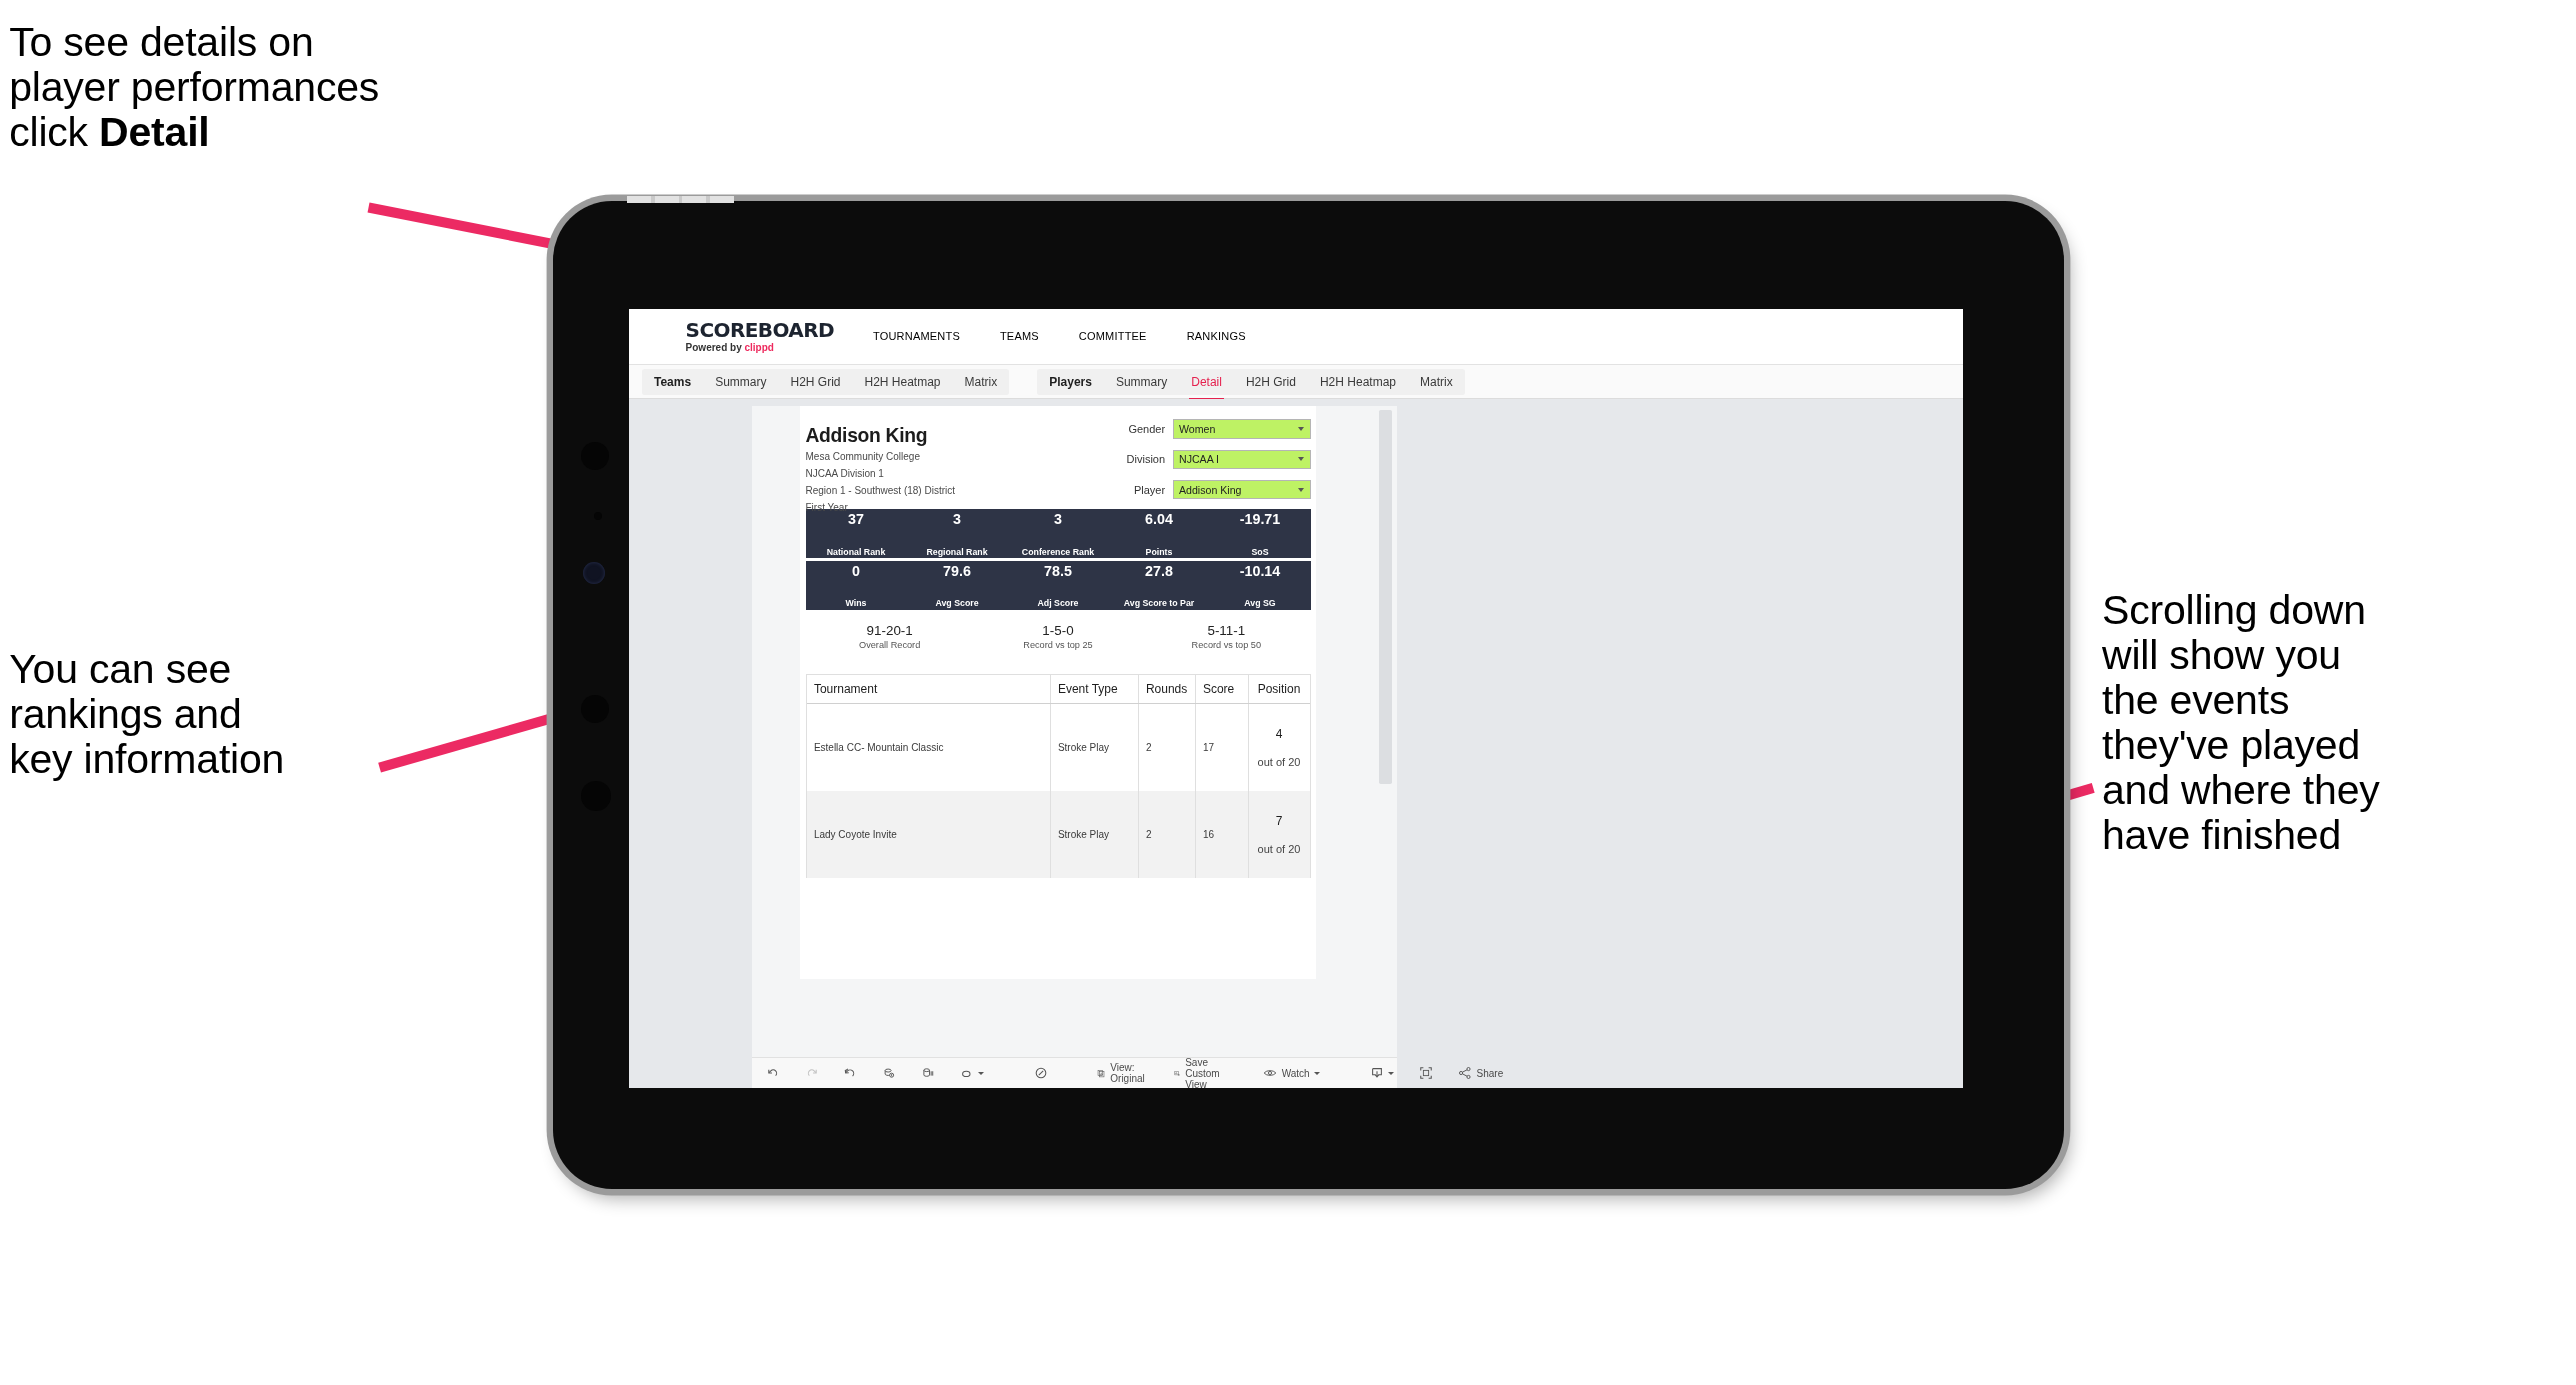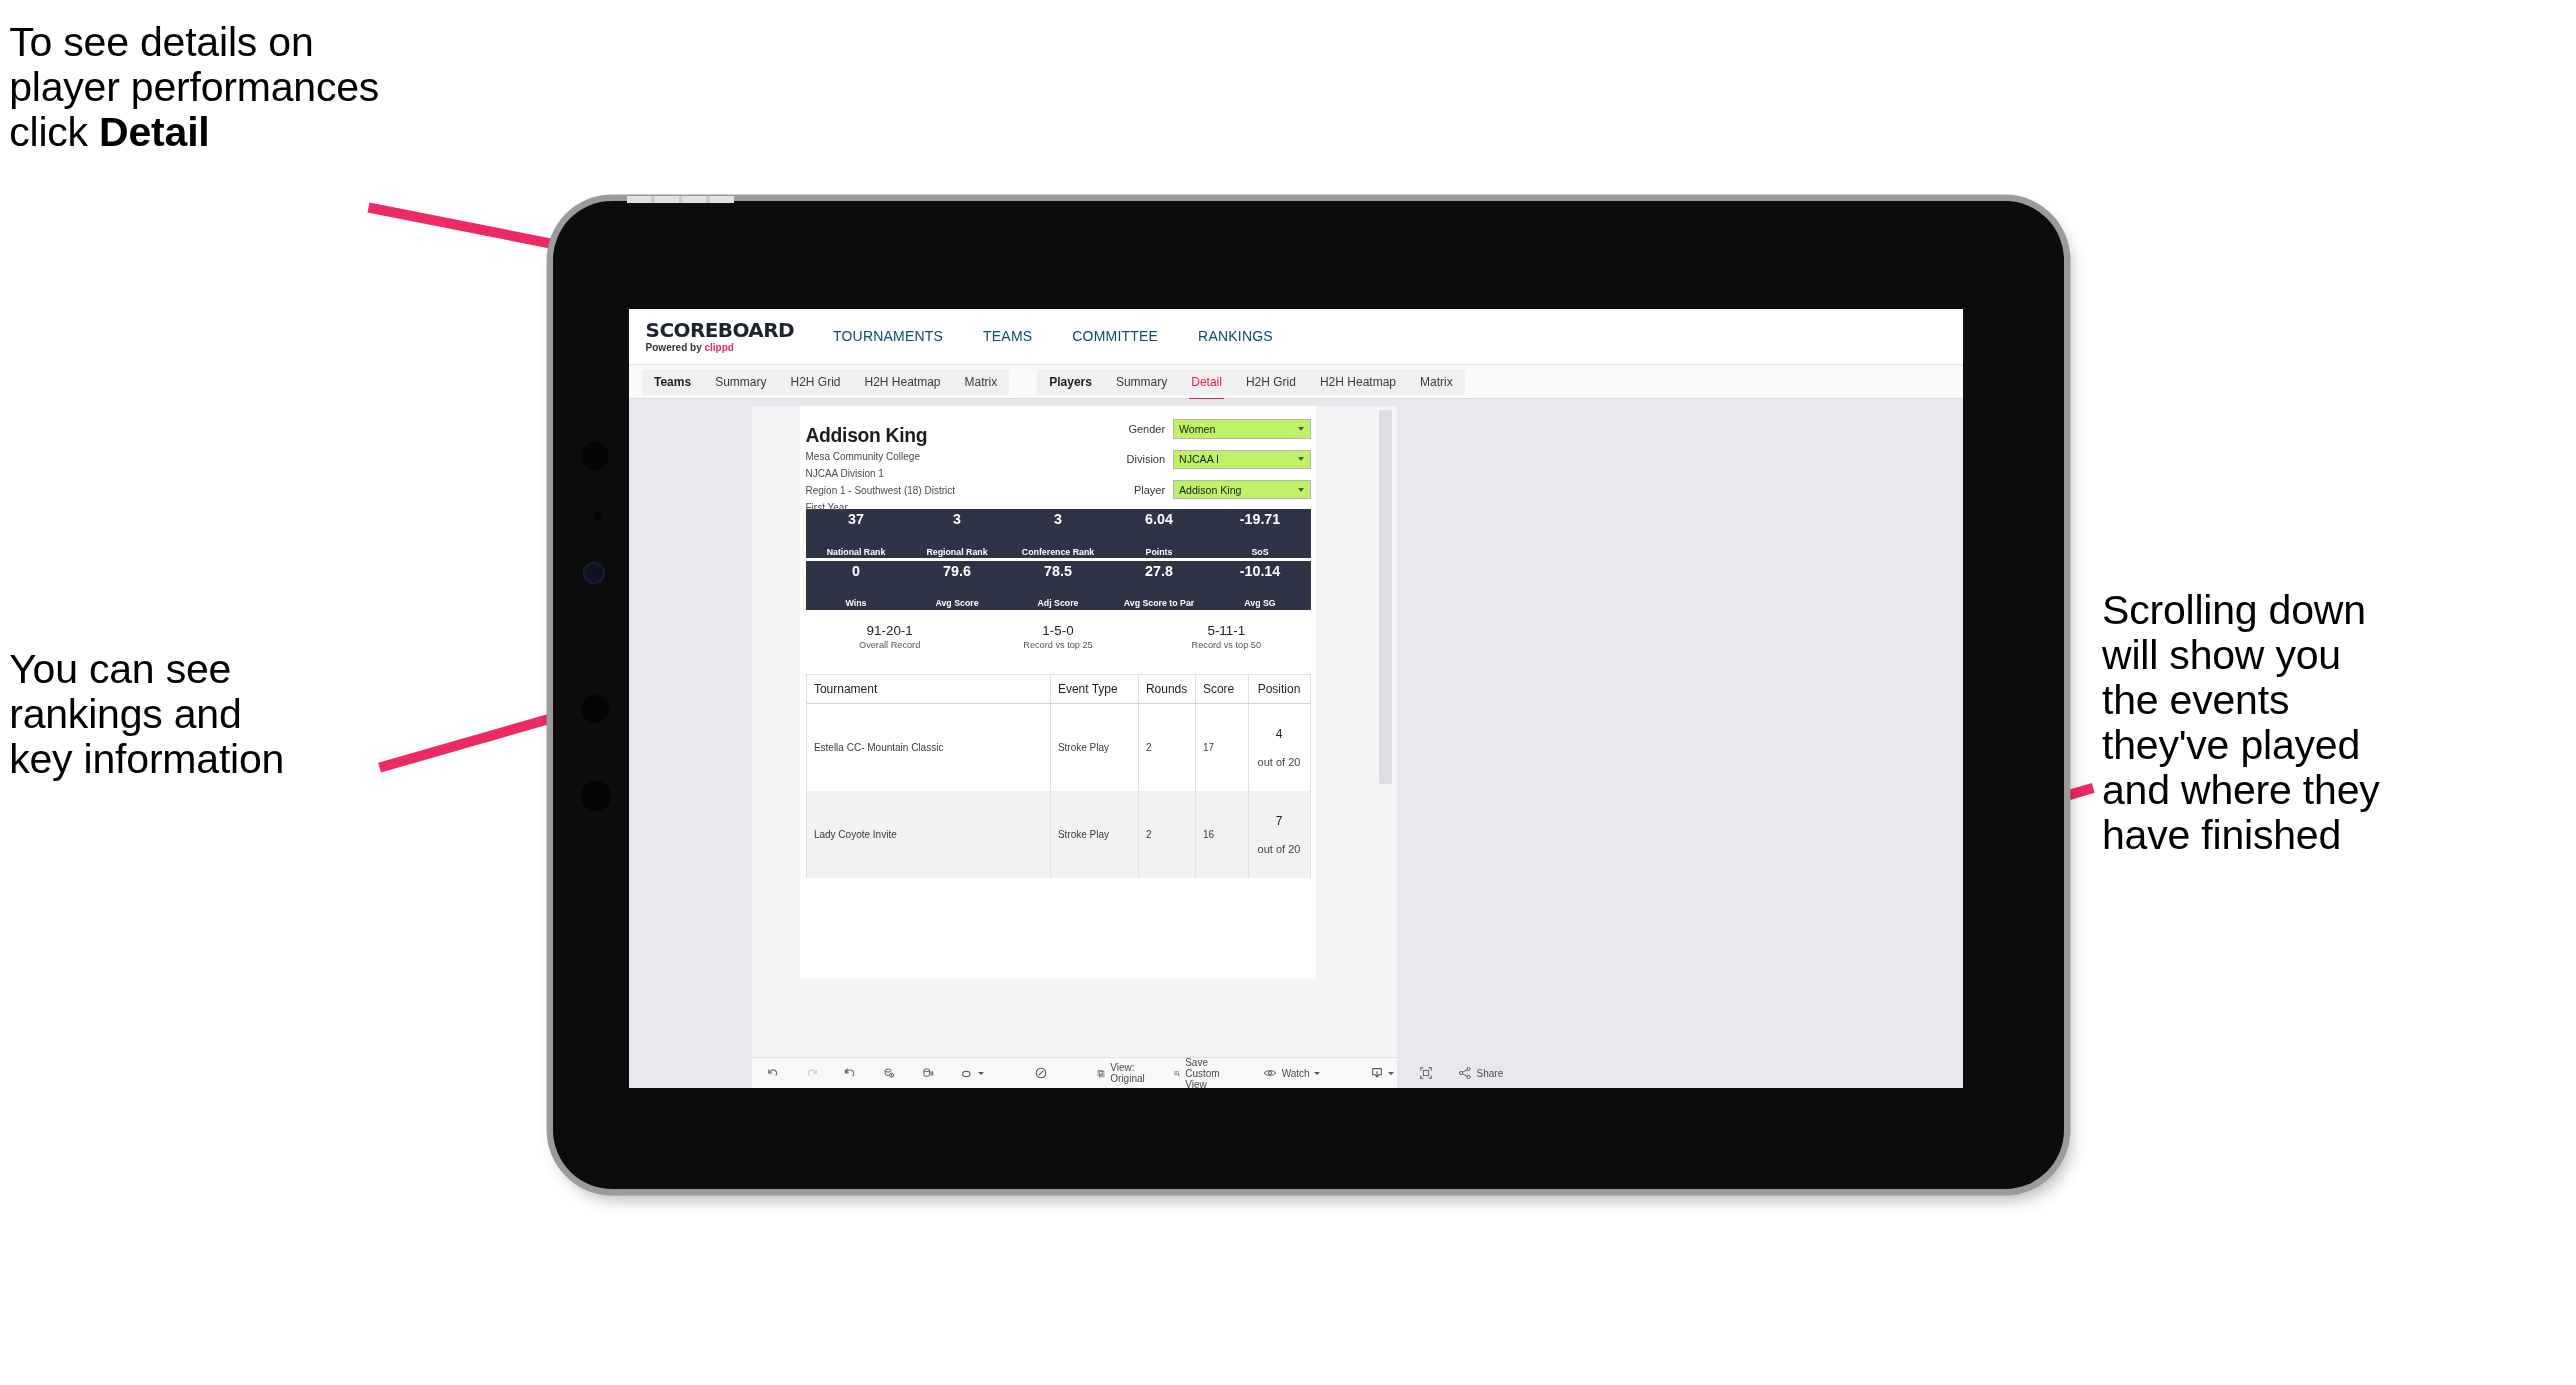--- a/index.html
+++ b/index.html
@@ -55,33 +55,33 @@
     position: absolute;
     left: 76px; top: 108px;
     width: 1334px; height: 779px;
     background: #e6e8eb;
     overflow: hidden;
   }
 
   
   #brandbar {
     position:relative; height: 55px; background:#ffffff;
-    display:flex; align-items:center;
+    display:flex; align-items:center;padding-left:40px;
   }
   #logo-wrap { width: 184px; padding-left: 16.6px; }
   .logo-main {
     font-family: "DejaVu Sans", sans-serif;
     font-weight: 700; font-size: 20px; letter-spacing: -0.6px;
     color:#1d2430; line-height: 1;
   }
   .logo-sub { font-size: 10px; color:#333; margin-top:2.8px; font-weight:600; }
   .logo-sub .pink { color:#ee2a5e; font-weight:700; }
   .topnav { display:flex; align-items:center; height:100%; }
   .topnav-item {
-    font-size: 14px; color:#0c4a6e; padding: 0 20px;
+    font-size: 11px; color:#000000; padding: 0 20px;
     letter-spacing: 0.2px; cursor:pointer; line-height: 55px;
   }
 
   
   #subnav {
     height: 35px; background:#fafafa; border-top:0.9px solid #e2e2e2; border-bottom:0.9px solid #dcdcdc;
     display:flex; align-items:center; padding-left: 13px; gap: 0px;
   }
   .subgroup {
     display:flex; align-items:center; height: 26px; background:#f0f0f0; border-radius:2.8px;

